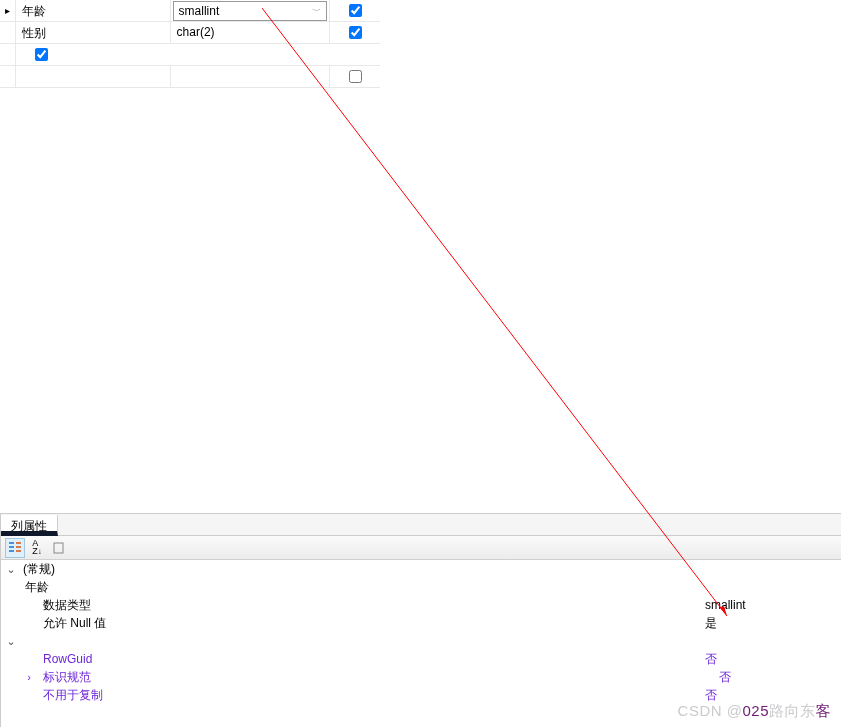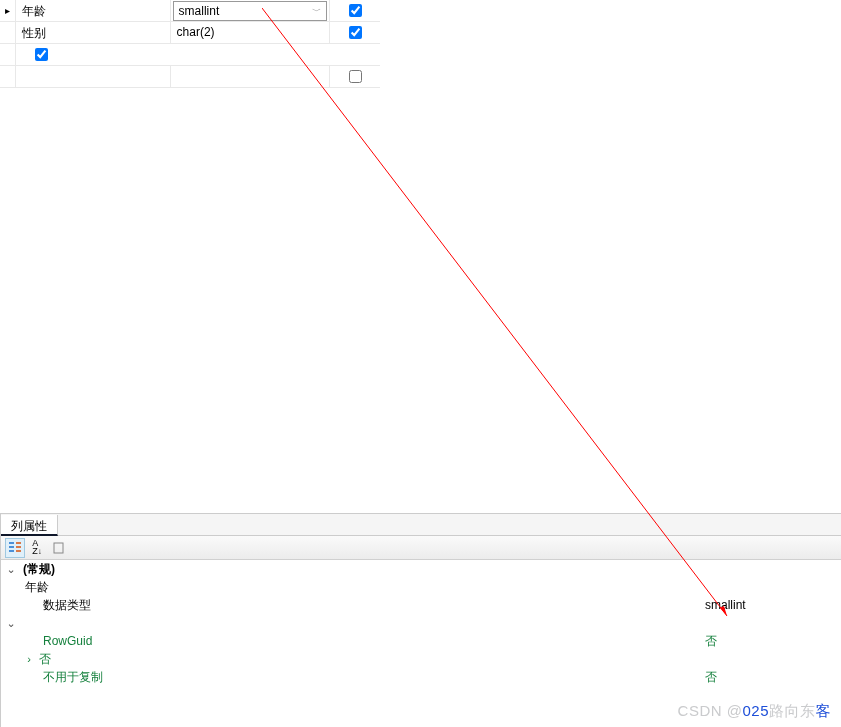--- a/index.html
+++ b/index.html
@@ -90,21 +90,21 @@
     .panel-tabs {
       display: flex;
       background: #f5f5f5;
       height: 22px;
       border-bottom: 1px solid #ccc;
     }
     .tab {
       padding: 3px 10px;
       background: #fff;
       border-right: 1px solid #ccc;
-      border-bottom: 2px solid #0f172a;
+      border-bottom: 5px solid #0f172a;
       position: relative;
       top: 1px;
       height: 21px;
     }
     .toolbar {
       display: flex;
       padding: 2px 4px;
       gap: 2px;
       height: 24px;
       align-items: center;
@@ -151,32 +151,32 @@
       flex: 0 0 680px;
       padding-left: 2px;
     }
     .prop-sub-label {
       padding-left: 22px;
     }
     .prop-value {
       flex: 1;
       padding-left: 4px;
     }
-    .bold { font-weight: bold; }
-    .muted { color: #15803d; }
+    .bold { font-weight: normal; }
+    .muted { color: #6d28d9; }
     .watermark {
       position: absolute;
       bottom: 6px;
       right: 10px;
       font-size: 15px;
       color: #cacbcd;
       font-family: sans-serif;
       letter-spacing: 0.5px;
     }
-    .watermark .faint { color: #1d4ed8; }
+    .watermark .faint { color: #701a75; }
   </style>
 </head>
 <body>
 
 <div class="top-grid">
   <div class="grid-row">
     <div class="row-marker">
         <span class="marker-arrow">▸</span>
       </div>
     <div class="col-name">年龄</div>
@@ -251,29 +251,35 @@
     <div class="prop-row">
       <div class="prop-expand"></div>
       <div class="prop-value">年龄</div>
     </div>
     <div class="prop-row">
       <div class="prop-expand"></div>
       <div class="prop-label prop-sub-label">数据类型</div>
       <div class="prop-value">smallint</div>
     </div>
     <div class="prop-row">
+      <div class="prop-expand"></div>
+      <div class="prop-label prop-sub-label">允许 Null 值</div>
+      <div class="prop-value">是</div>
+    </div>
+    <div class="prop-row">
       <div class="prop-expand">⌄</div>
     </div>
     <div class="prop-row">
       <div class="prop-expand"></div>
       <div class="prop-label prop-sub-label muted">RowGuid</div>
       <div class="prop-value muted">否</div>
     </div>
     <div class="prop-row">
       <div class="prop-sub-expand muted">›</div>
+      <div class="prop-label muted" style="padding-left:8px;">标识规范</div>
       <div class="prop-value muted">否</div>
     </div>
     <div class="prop-row">
       <div class="prop-expand"></div>
       <div class="prop-label prop-sub-label muted">不用于复制</div>
       <div class="prop-value muted">否</div>
     </div>
   </div>
 </div>
 

